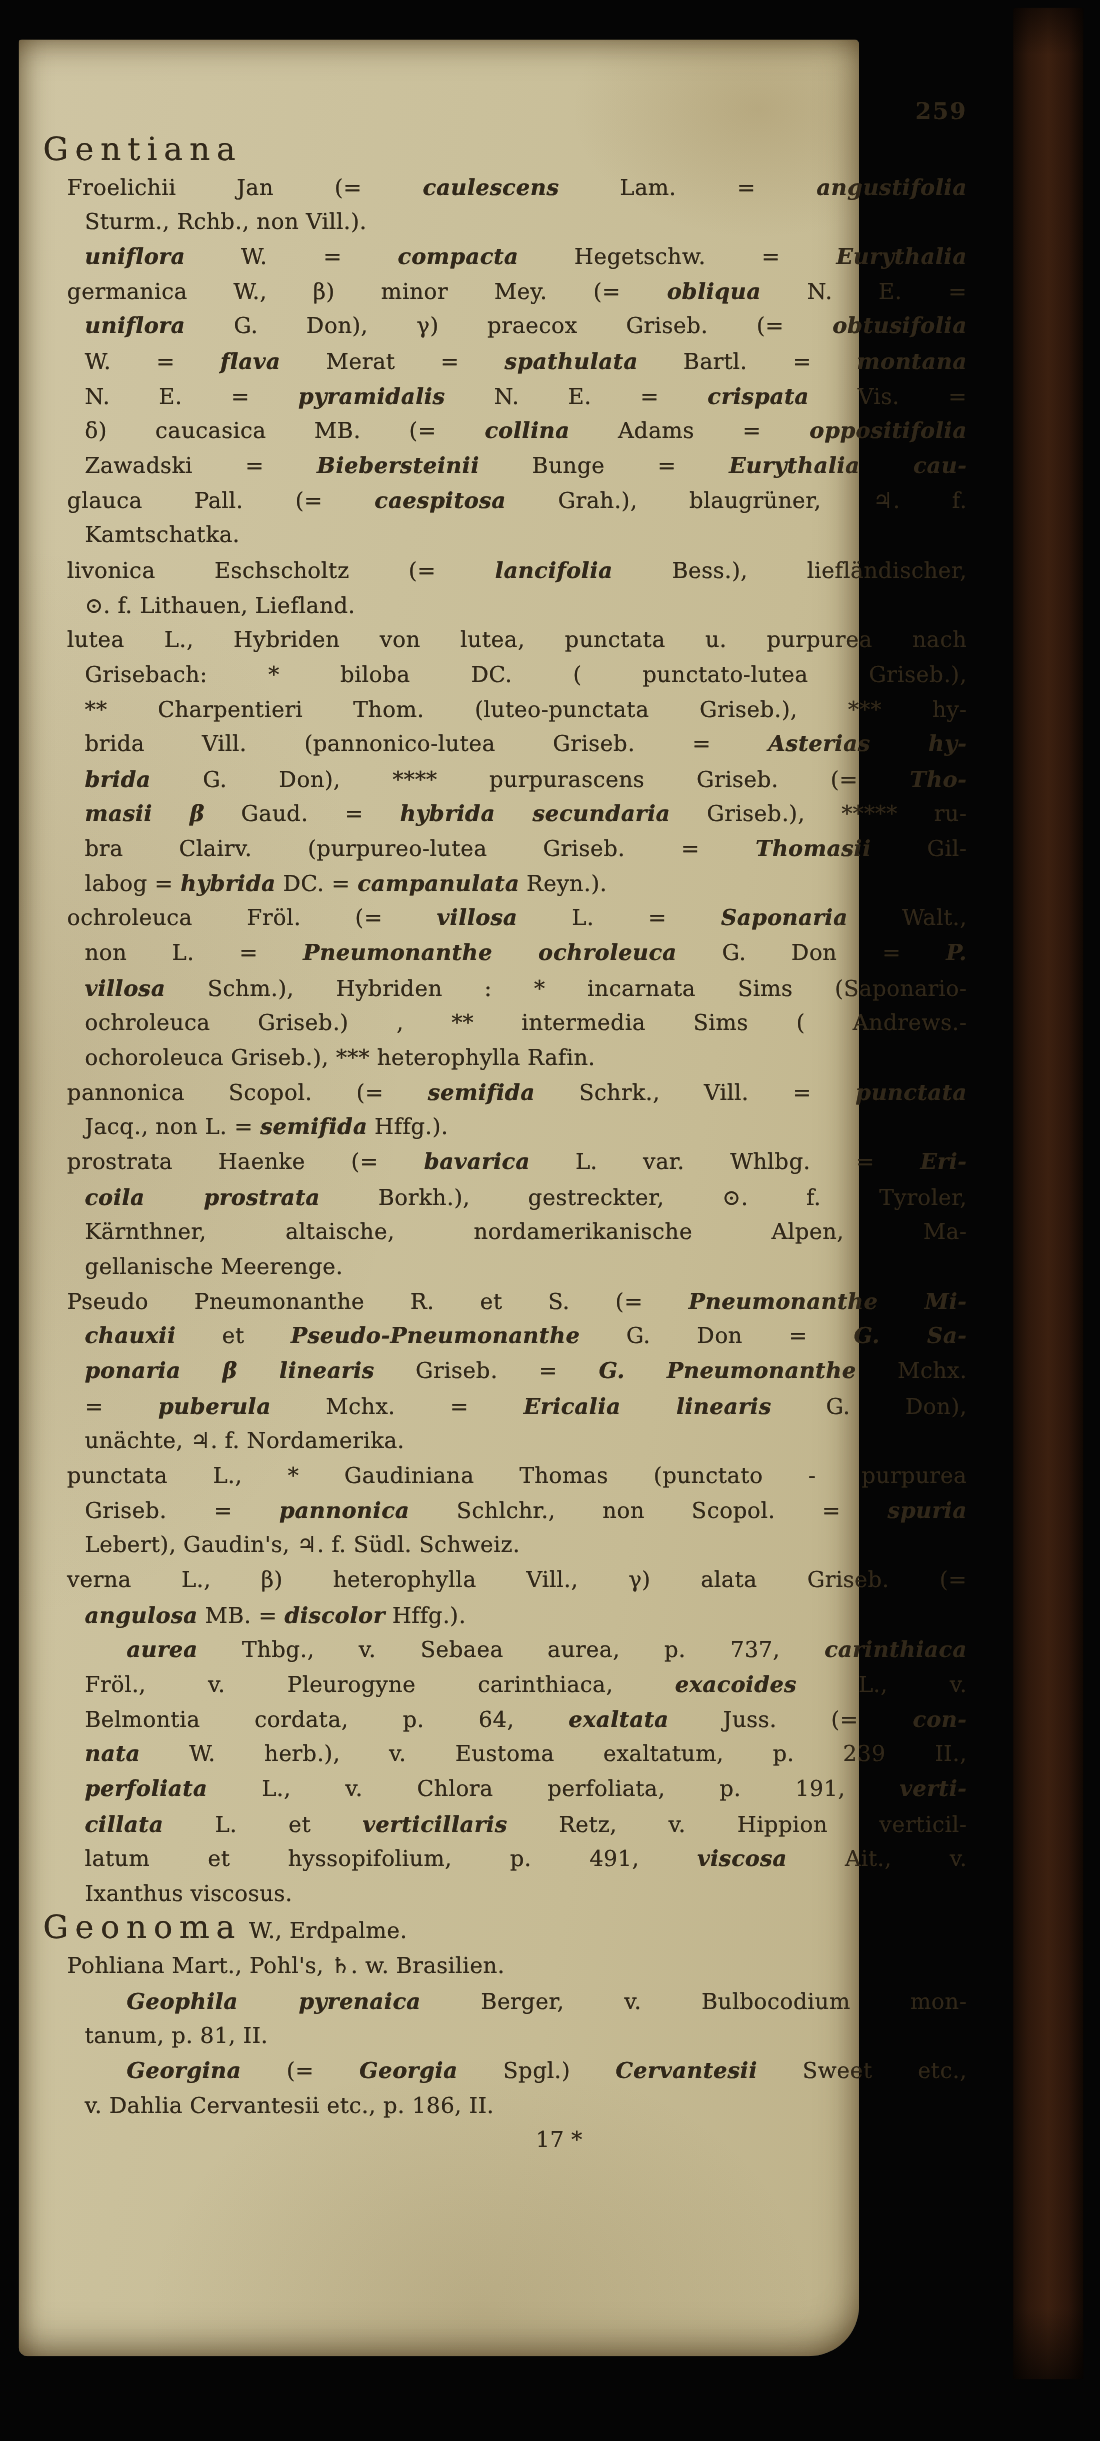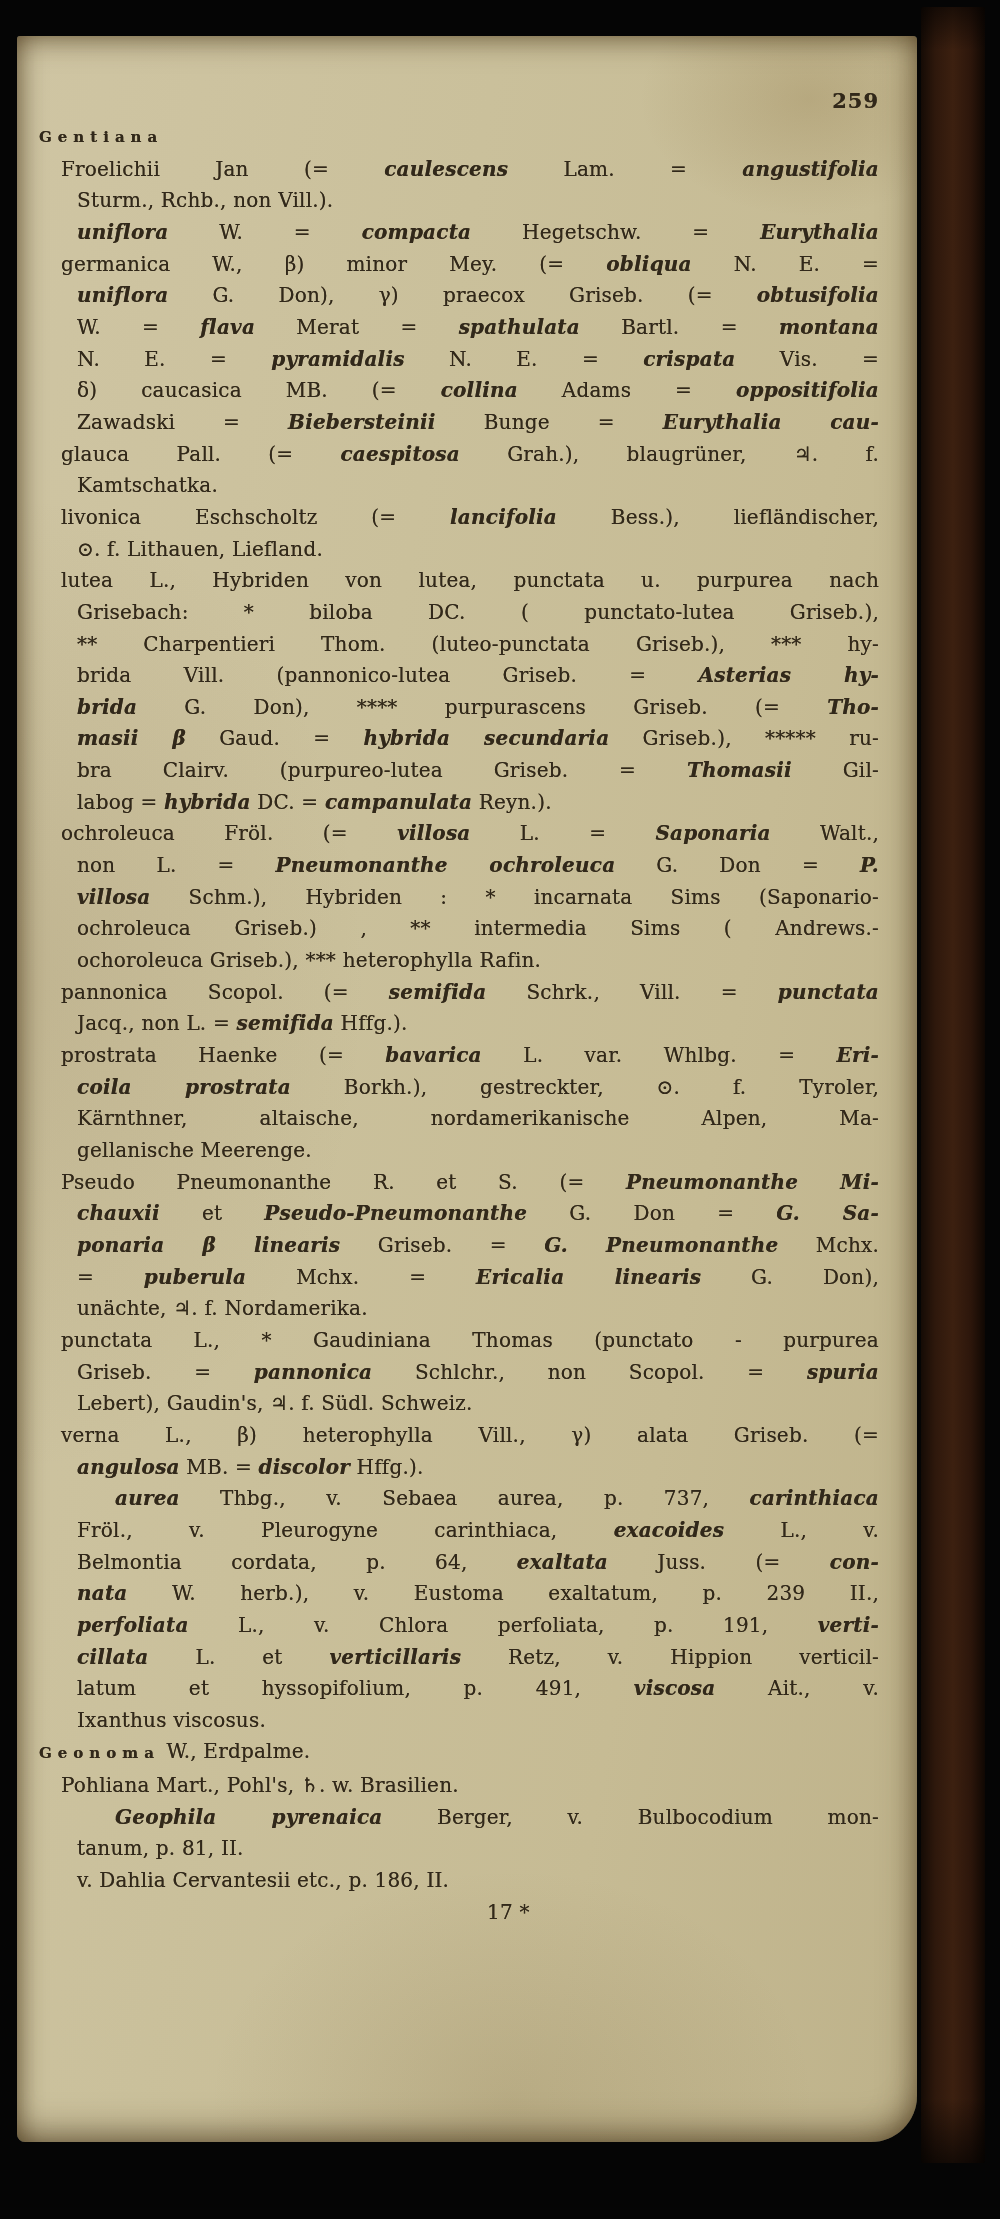--- a/index.html
+++ b/index.html
@@ -12,21 +12,21 @@
     font-family: "DejaVu Serif", "DejaVu Sans", serif;
   }
   .fore-edge {
     position: absolute; left: 921px; top: 7px; width: 64px; height: 2156px;
     border-radius: 2px;
     background:
       linear-gradient(180deg, rgba(0,0,0,.55) 0%, rgba(0,0,0,0) 2%, rgba(0,0,0,0) 97%, rgba(0,0,0,.65) 100%),
       linear-gradient(90deg, #150b05 0%, #2e180c 22%, #3c2010 50%, #2c160b 78%, #100803 100%);
   }
   .page {
-    position: absolute; left: 17px; top: 36px; width: 900px; height: 2106px;
+    position: absolute; left: 17px; top: 36px; width: 764px; height: 2106px;
     border-radius: 3px 4px 46px 8px;
     background:
       radial-gradient(ellipse 260px 180px at 88% 3%, rgba(125,98,48,.22), transparent 65%),
       radial-gradient(ellipse 500px 700px at 0% 45%, rgba(115,92,50,.14), transparent 70%),
       radial-gradient(ellipse 420px 320px at 55% 98%, rgba(108,86,44,.16), transparent 72%),
       linear-gradient(100deg, #cfc5a3 0%, #cac09b 38%, #c6bb94 70%, #beb28a 100%);
     box-shadow:
       inset 16px 0 26px -14px rgba(70,52,22,.6),
       inset -18px 0 34px -16px rgba(66,46,18,.55),
       inset 0 20px 30px -18px rgba(70,50,20,.55),
@@ -46,21 +46,21 @@
     line-height: 31.65px; font-size: 20px; letter-spacing: .2px;
     text-shadow: 0 0 .5px rgba(45,34,16,.7);
   }
   .just { text-align: justify; text-align-last: justify; }
   .i-g { margin-left: 0; }
   .i-s { margin-left: 22px; }
   .i-c { margin-left: 38px; }
   .i-u { margin-left: 76px; }
   .i-f { margin-left: 448px; }
   .r-i { font-style: italic; font-weight: bold; }
-  .r-h { letter-spacing: 6px; font-size: 15px; font-weight: bold; }
+  .r-h { letter-spacing: 6px; font-size: 29px; }
 </style>
 </head>
 <body>
 
 <div class="fore-edge"></div>
 
 <div class="page">
   <div class="text-block">
     <div class="pagenum">259</div>
 
@@ -112,16 +112,17 @@
       <div class="line i-c just"><span class="r-n">Belmontia cordata, p. 64, </span><span class="r-i">exaltata</span><span class="r-n"> Juss. (= </span><span class="r-i">con-</span></div>
       <div class="line i-c just"><span class="r-i">nata</span><span class="r-n"> W. herb.), v. Eustoma exaltatum, p. 239 II.,</span></div>
       <div class="line i-c just"><span class="r-i">perfoliata</span><span class="r-n"> L., v. Chlora perfoliata, p. 191, </span><span class="r-i">verti-</span></div>
       <div class="line i-c just"><span class="r-i">cillata</span><span class="r-n"> L. et </span><span class="r-i">verticillaris</span><span class="r-n"> Retz, v. Hippion verticil-</span></div>
       <div class="line i-c just"><span class="r-n">latum et hyssopifolium, p. 491, </span><span class="r-i">viscosa</span><span class="r-n"> Ait., v.</span></div>
       <div class="line i-c"><span class="r-n">Ixanthus viscosus.</span></div>
       <div class="line i-g"><span class="r-h">Geonoma</span><span class="r-n"> W., Erdpalme.</span></div>
       <div class="line i-s"><span class="r-n">Pohliana Mart., Pohl's, ♄. w. Brasilien.</span></div>
       <div class="line i-u just"><span class="r-i">Geophila pyrenaica</span><span class="r-n"> Berger, v. Bulbocodium mon-</span></div>
       <div class="line i-c"><span class="r-n">tanum, p. 81, II.</span></div>
+      <div class="line i-u just"><span class="r-i">Georgina</span><span class="r-n"> (= </span><span class="r-i">Georgia</span><span class="r-n"> Spgl.) </span><span class="r-i">Cervantesii</span><span class="r-n"> Sweet etc.,</span></div>
       <div class="line i-c"><span class="r-n">v. Dahlia Cervantesii etc., p. 186, II.</span></div>
       <div class="line i-f"><span class="r-n">17 *</span></div>
     </div>
 </div>
 
 </body></html>

